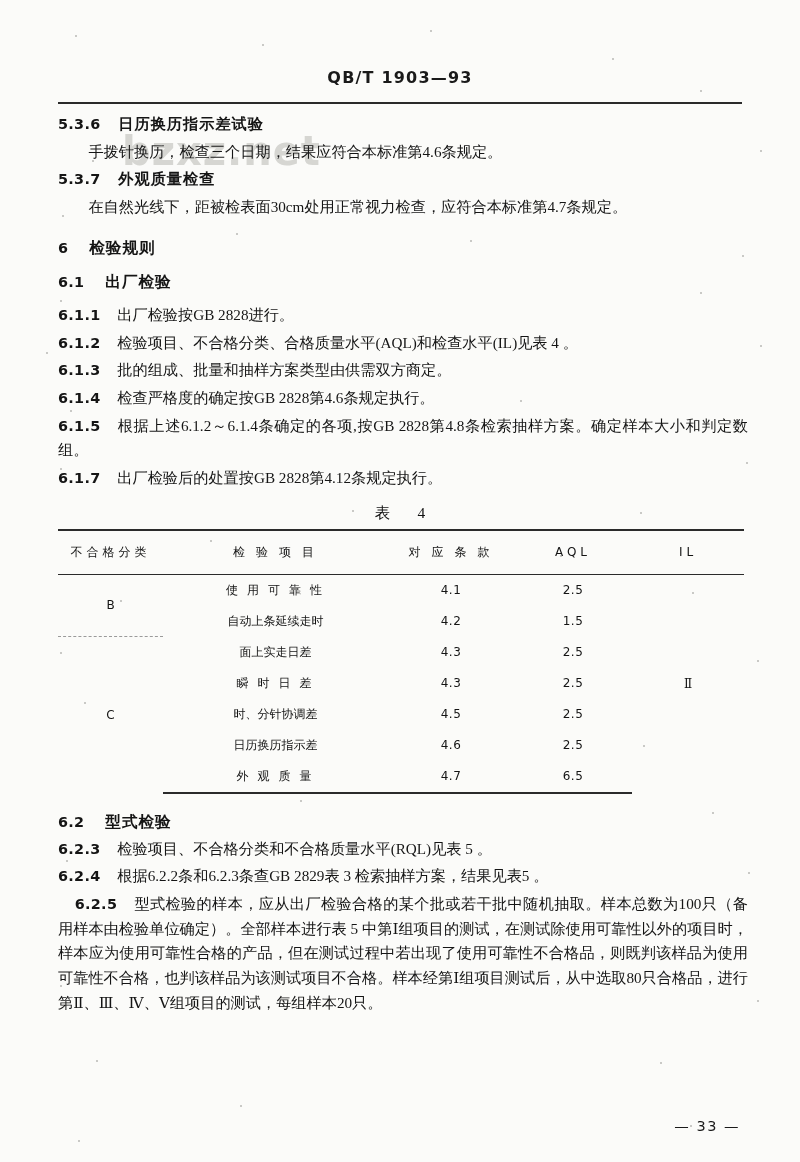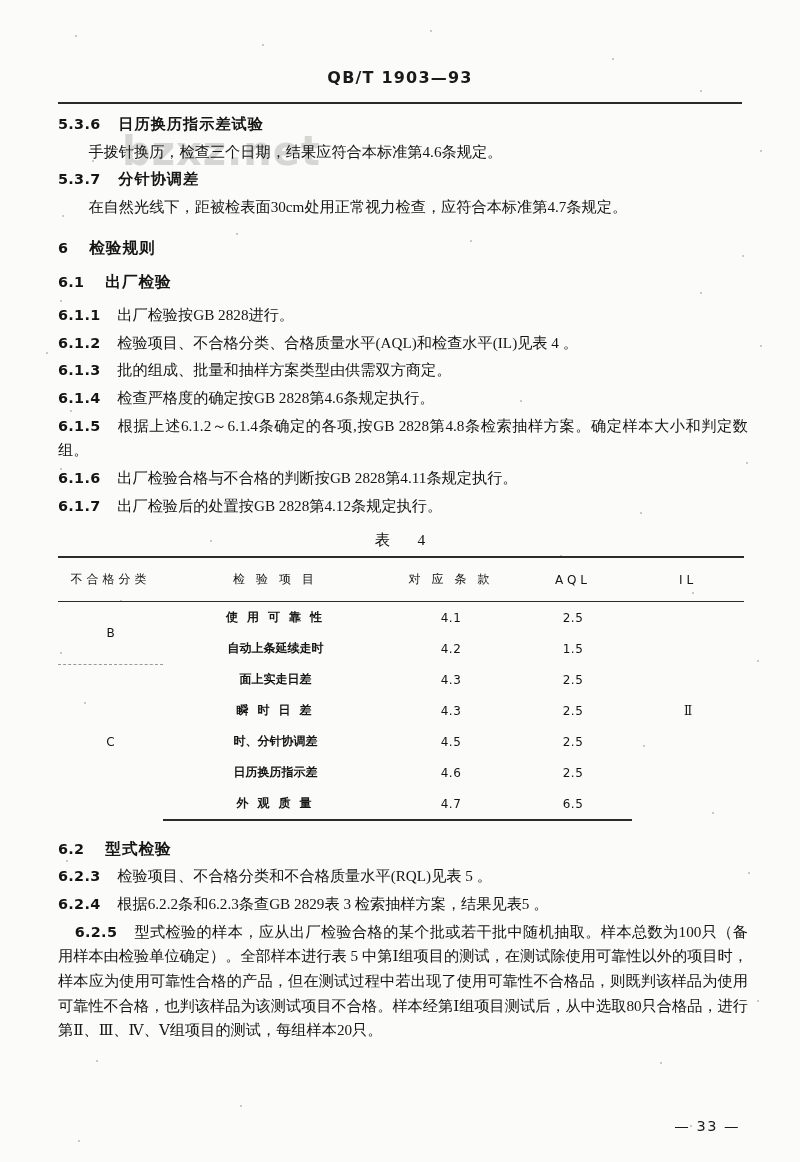--- a/index.html
+++ b/index.html
@@ -139,21 +139,21 @@
   
   tr.head-row th { border-top: 2.2px solid #2b2b2b; border-bottom: 1.6px solid #2b2b2b; }
   tr.last-row td { border-bottom: 2.2px solid #2b2b2b; }
   
   .v-r { border-right: 1.3px solid #3a3a3a; }
   
   td.item, td.clause, td.aql { border-bottom: 1px solid #6f6f6f; }
   tr.last-row td.item, tr.last-row td.clause, tr.last-row td.aql {
     border-bottom: 2.2px solid #2b2b2b;
   }
-  td.item { letter-spacing: 3px; font-weight: bold; }
+  td.item { letter-spacing: 3px; }
   td.item.tight { letter-spacing: 0px; }
   td.clause, td.aql {
     font-family: "DejaVu Sans", sans-serif;
     font-size: 14.2px;
     letter-spacing: 0.5px;
   }
   td.grp {
     font-family: "DejaVu Sans", sans-serif;
     font-size: 15px;
   }
@@ -188,21 +188,21 @@
   <div id="content">
 
     <p class="para">
       <span class="num">5.3.6</span>
       <span class="lbl" style="margin-left:14px">日历换历指示差试验</span>
     </p>
     <p class="para indent gap-s">手拨针换历，检查三个日期，结果应符合本标准第4.6条规定。</p>
 
     <p class="para gap-s">
       <span class="num">5.3.7</span>
-      <span class="lbl" style="margin-left:14px">分针协调差</span>
+      <span class="lbl" style="margin-left:14px">外观质量检查</span>
     </p>
     <p class="para indent gap-s">在自然光线下，距被检表面30cm处用正常视力检查，应符合本标准第4.7条规定。</p>
 
     <p class="para sec-head gap-l">
       <span class="num">6</span>
       <span style="margin-left:16px">检验规则</span>
     </p>
 
     <p class="para sec-head gap-m">
       <span class="num">6.1</span>
@@ -221,24 +221,20 @@
       <span class="num">6.1.3</span>
       <span style="margin-left:13px">批的组成、批量和抽样方案类型由供需双方商定。</span>
     </p>
     <p class="para gap-s">
       <span class="num">6.1.4</span>
       <span style="margin-left:13px">检查严格度的确定按GB 2828第4.6条规定执行。</span>
     </p>
     <p class="para gap-s">
       <span class="num">6.1.5</span>
       <span style="margin-left:13px">根据上述6.1.2～6.1.4条确定的各项,按GB 2828第4.8条检索抽样方案。确定样本大小和判定数组。</span>
-    </p>
-    <p class="para gap-s">
-      <span class="num">6.1.6</span>
-      <span style="margin-left:13px">出厂检验合格与不合格的判断按GB 2828第4.11条规定执行。</span>
     </p>
     <p class="para gap-s">
       <span class="num">6.1.7</span>
       <span style="margin-left:13px">出厂检验后的处置按GB 2828第4.12条规定执行。</span>
     </p>
 
     <div id="table-caption">表　4</div>
 
     <table class="spec">
       <colgroup>

